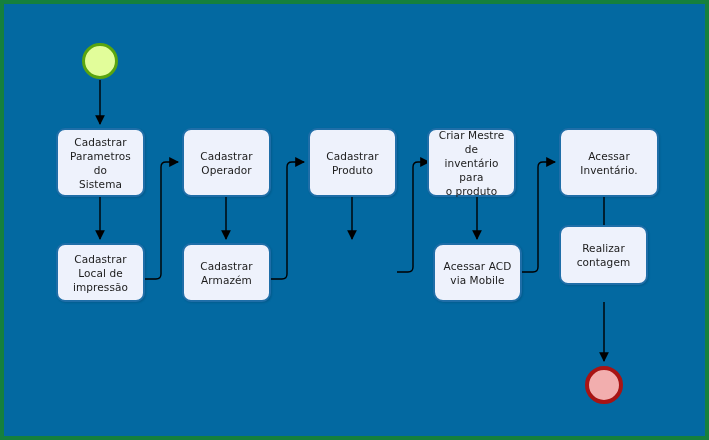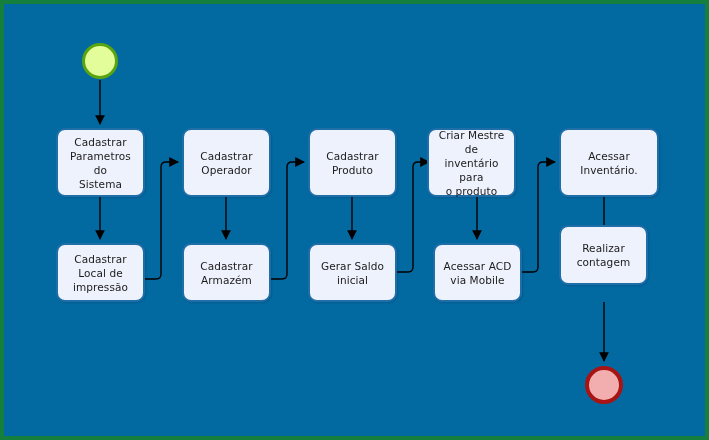--- a/index.html
+++ b/index.html
@@ -110,32 +110,28 @@
   <div class="node" style="left:178px; top:239px; width:89px; height:59px;">
     <span class="label">Cadastrar
 Armazém</span>
   </div>
 
   <div class="node" style="left:304px; top:124px; width:89px; height:69px;">
     <span class="label">Cadastrar
 Produto</span>
   </div>
 
-  <div class="node" style="left:304px; top:239px; width:89px; height:59px;">
-    <span class="label">Gerar Saldo
-inicial</span>
-  </div>
 
   <div class="node" style="left:423px; top:124px; width:89px; height:69px;">
     <span class="label">Criar Mestre de
 inventário para
 o produto</span>
   </div>
 
-  <div class="node" style="left:429px; top:239px; width:89px; height:59px;">
+  <div class="node" style="left:429px; top:239px; width:89px; height:59px;border-radius:10px;">
     <span class="label">Acessar ACD
 via Mobile</span>
   </div>
 
   <div class="node" style="left:555px; top:124px; width:100px; height:69px;">
     <span class="label">Acessar
 Inventário.</span>
   </div>
 
   <div class="node" style="left:555px; top:221px; width:89px; height:60px;justify-content:center;">

